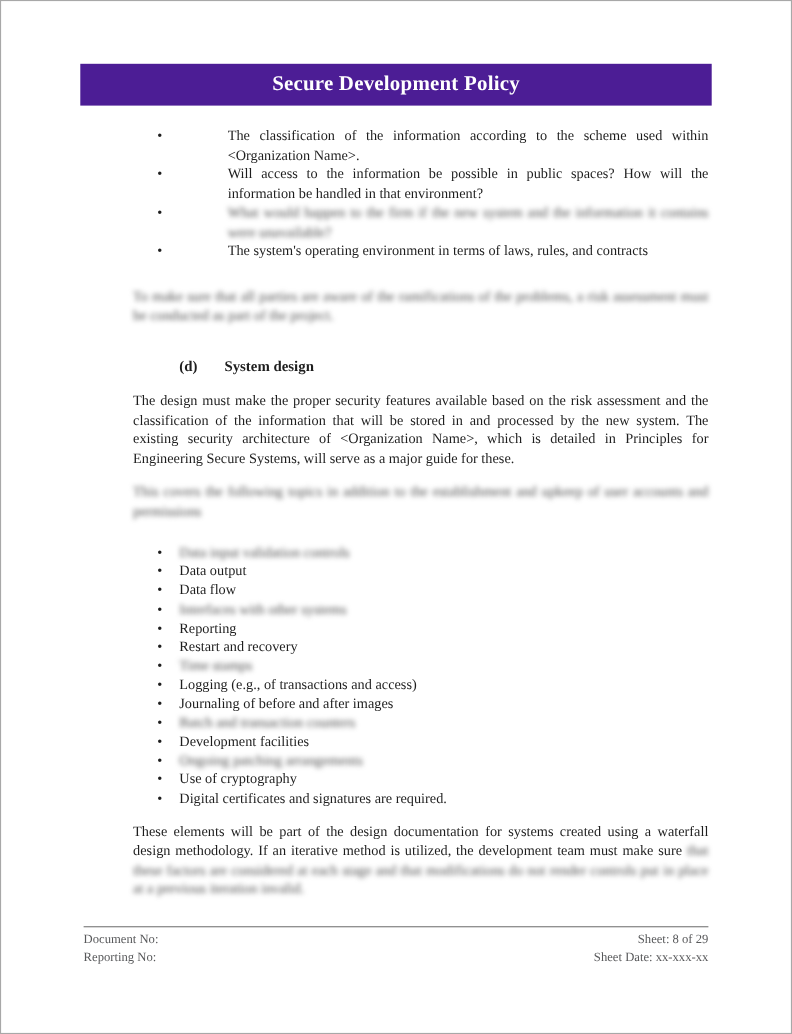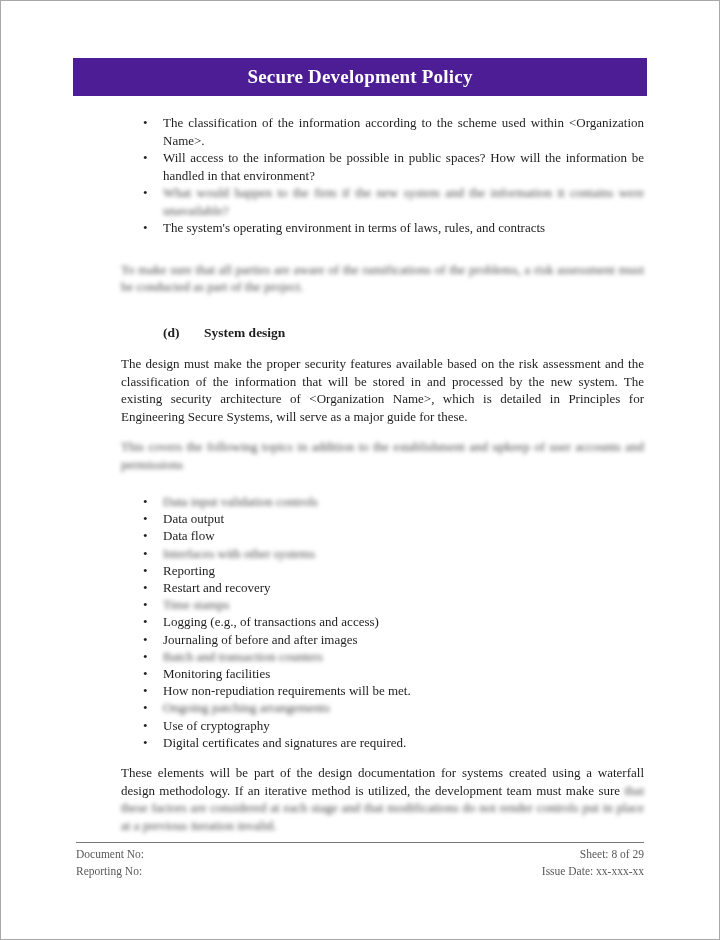--- a/index.html
+++ b/index.html
@@ -38,20 +38,21 @@
     font-size: 13px;
     line-height: 17.5px;
   }
   ul.bullets {
     list-style: none;
     margin: 0;
     padding: 0;
   }
   ul.bullets li {
     display: flex;
+    gap: 44px;
   }
   .dot-cell {
     flex: 0 0 20px;
     margin-left: 22px;
   }
   .dot-cell::before {
     content: "•";
     font-size: 13px;
   }
   .li-text {
@@ -204,27 +205,23 @@
           <span class="li-text">Journaling of before and after images</span>
         </li>
 
         <li>
           <span class="dot-cell"></span>
           <span class="li-text blurred">Batch and transaction counters</span>
         </li>
 
         <li>
           <span class="dot-cell"></span>
-          <span class="li-text">Monitoring facilities</span>
-        </li>
-
-        <li>
-          <span class="dot-cell"></span>
-          <span class="li-text">How non-repudiation requirements will be met.</span>
-        </li>
+          <span class="li-text">Development facilities</span>
+        </li>
+
 
         <li>
           <span class="dot-cell"></span>
           <span class="li-text blurred">Ongoing patching arrangements</span>
         </li>
 
         <li>
           <span class="dot-cell"></span>
           <span class="li-text">Use of cryptography</span>
         </li>
@@ -242,17 +239,17 @@
 
   </div>
 
   <div class="footer">
     <div class="footer-left">
       <div>Document No:</div>
       <div>Reporting No:</div>
     </div>
     <div class="footer-right">
       <div>Sheet: 8 of 29</div>
-      <div>Issue Date: xx-xxx-xx</div>
+      <div>Sheet Date: xx-xxx-xx</div>
     </div>
   </div>
 
 </div>
 
 </body></html>

